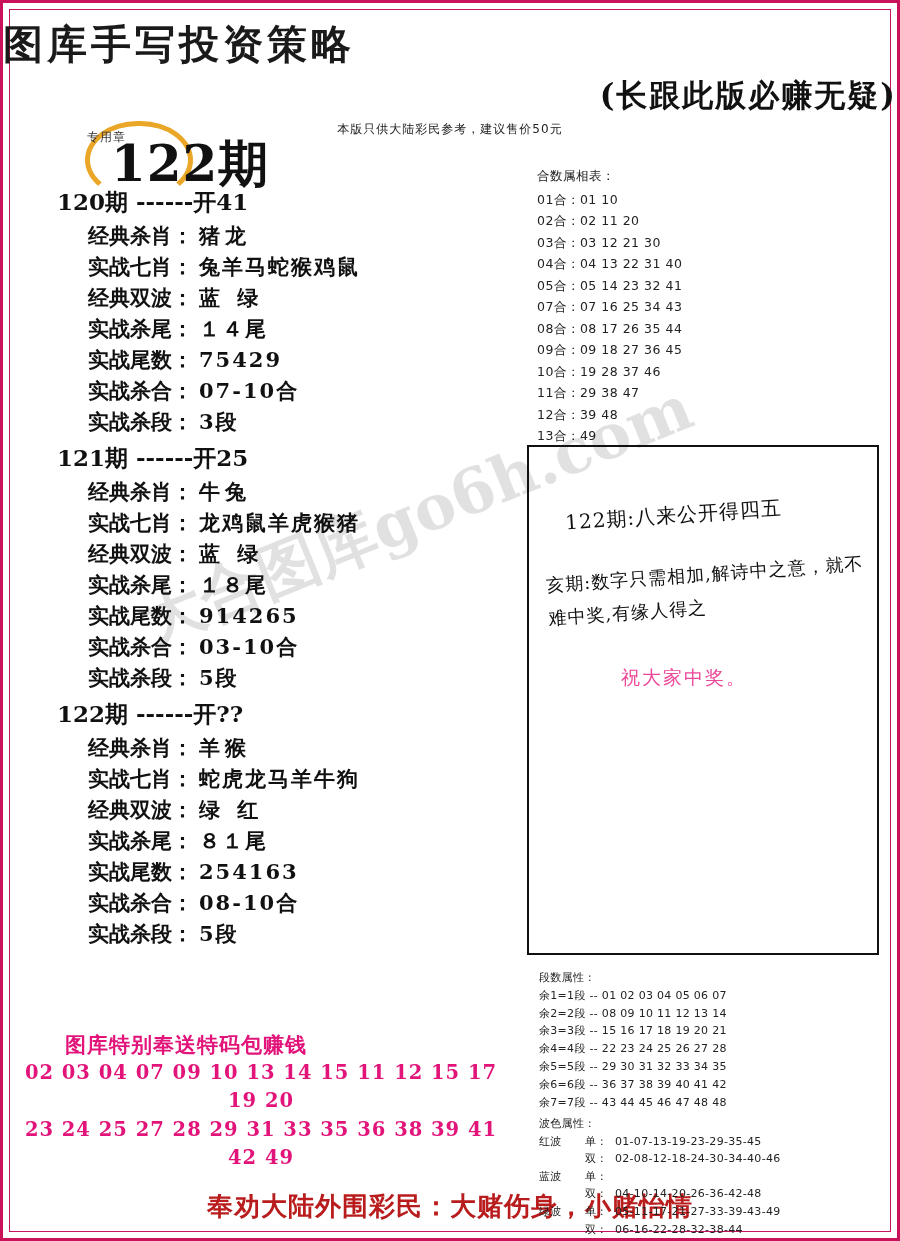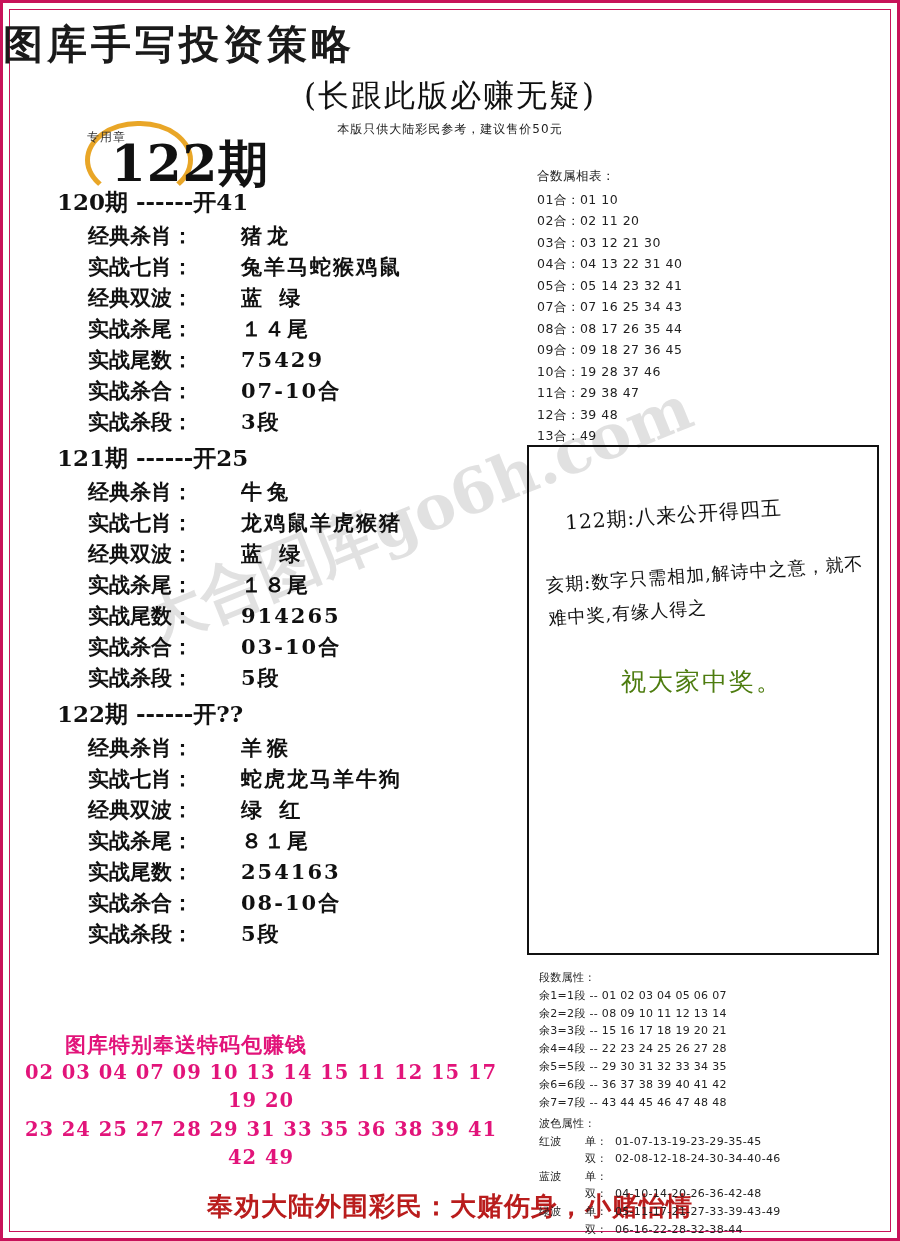--- a/index.html
+++ b/index.html
@@ -24,23 +24,23 @@
   
   .title{
     position:absolute;left:0;right:0;top:14px;
     text-align:left;
     font-family:"DejaVu Serif","Liberation Serif",serif;
     font-size:40px;font-weight:bold;letter-spacing:4px;
     color:#1a1a1a;
   }
   .subtitle{
     position:absolute;left:0;right:0;top:72px;
-    text-align:center;
-    font-family:"DejaVu Serif","Liberation Serif",serif;
-    font-size:31px;font-weight:normal;letter-spacing:2px;
+    text-align:right;
+    font-family:"DejaVu Serif","Liberation Serif",serif;
+    font-size:31px;font-weight:bold;letter-spacing:2px;
     color:#111;
   }
   .note{
     position:absolute;left:0;right:0;top:118px;
     text-align:center;
     font-size:12px;color:#222;letter-spacing:1px;
   }
 
   
   .stamp{
@@ -72,21 +72,20 @@
     font-size:23px;font-weight:bold;color:#111;
     margin-bottom:4px;
     padding-left:14px;
   }
   .row{
     display:flex;align-items:baseline;
     font-family:"DejaVu Serif","Liberation Serif",serif;
     font-size:21px;font-weight:bold;color:#111;
     margin:2px 0 2px 0;
     line-height:1.38;
-    gap:42px;
   }
   .row .lbl{
     width:150px;text-align:right;flex:0 0 150px;
     padding-right:6px;
   }
   .row .val{flex:1;letter-spacing:2px;}
   .row .val.spaced{letter-spacing:5px;}
 
   
   .bonus-title{
@@ -136,21 +135,21 @@
     position:absolute;left:18px;top:110px;width:330px;
     font-family:"DejaVu Serif","Liberation Serif",serif;
     font-size:18px;color:#111;
     transform:rotate(-4deg);
     line-height:1.85;
     letter-spacing:1px;
   }
   .msg-l3{
     position:absolute;left:92px;top:218px;
     font-family:"DejaVu Serif","Liberation Serif",serif;
-    font-size:25px;color:#4d7c0f;
+    font-size:19px;color:#ec4899;
     letter-spacing:2px;
   }
 
   .seg-table{
     position:absolute;left:536px;top:966px;width:340px;
     font-size:11px;color:#222;line-height:1.62;
     letter-spacing:.3px;
   }
   .wave-table{
     position:absolute;left:536px;top:1112px;width:345px;

